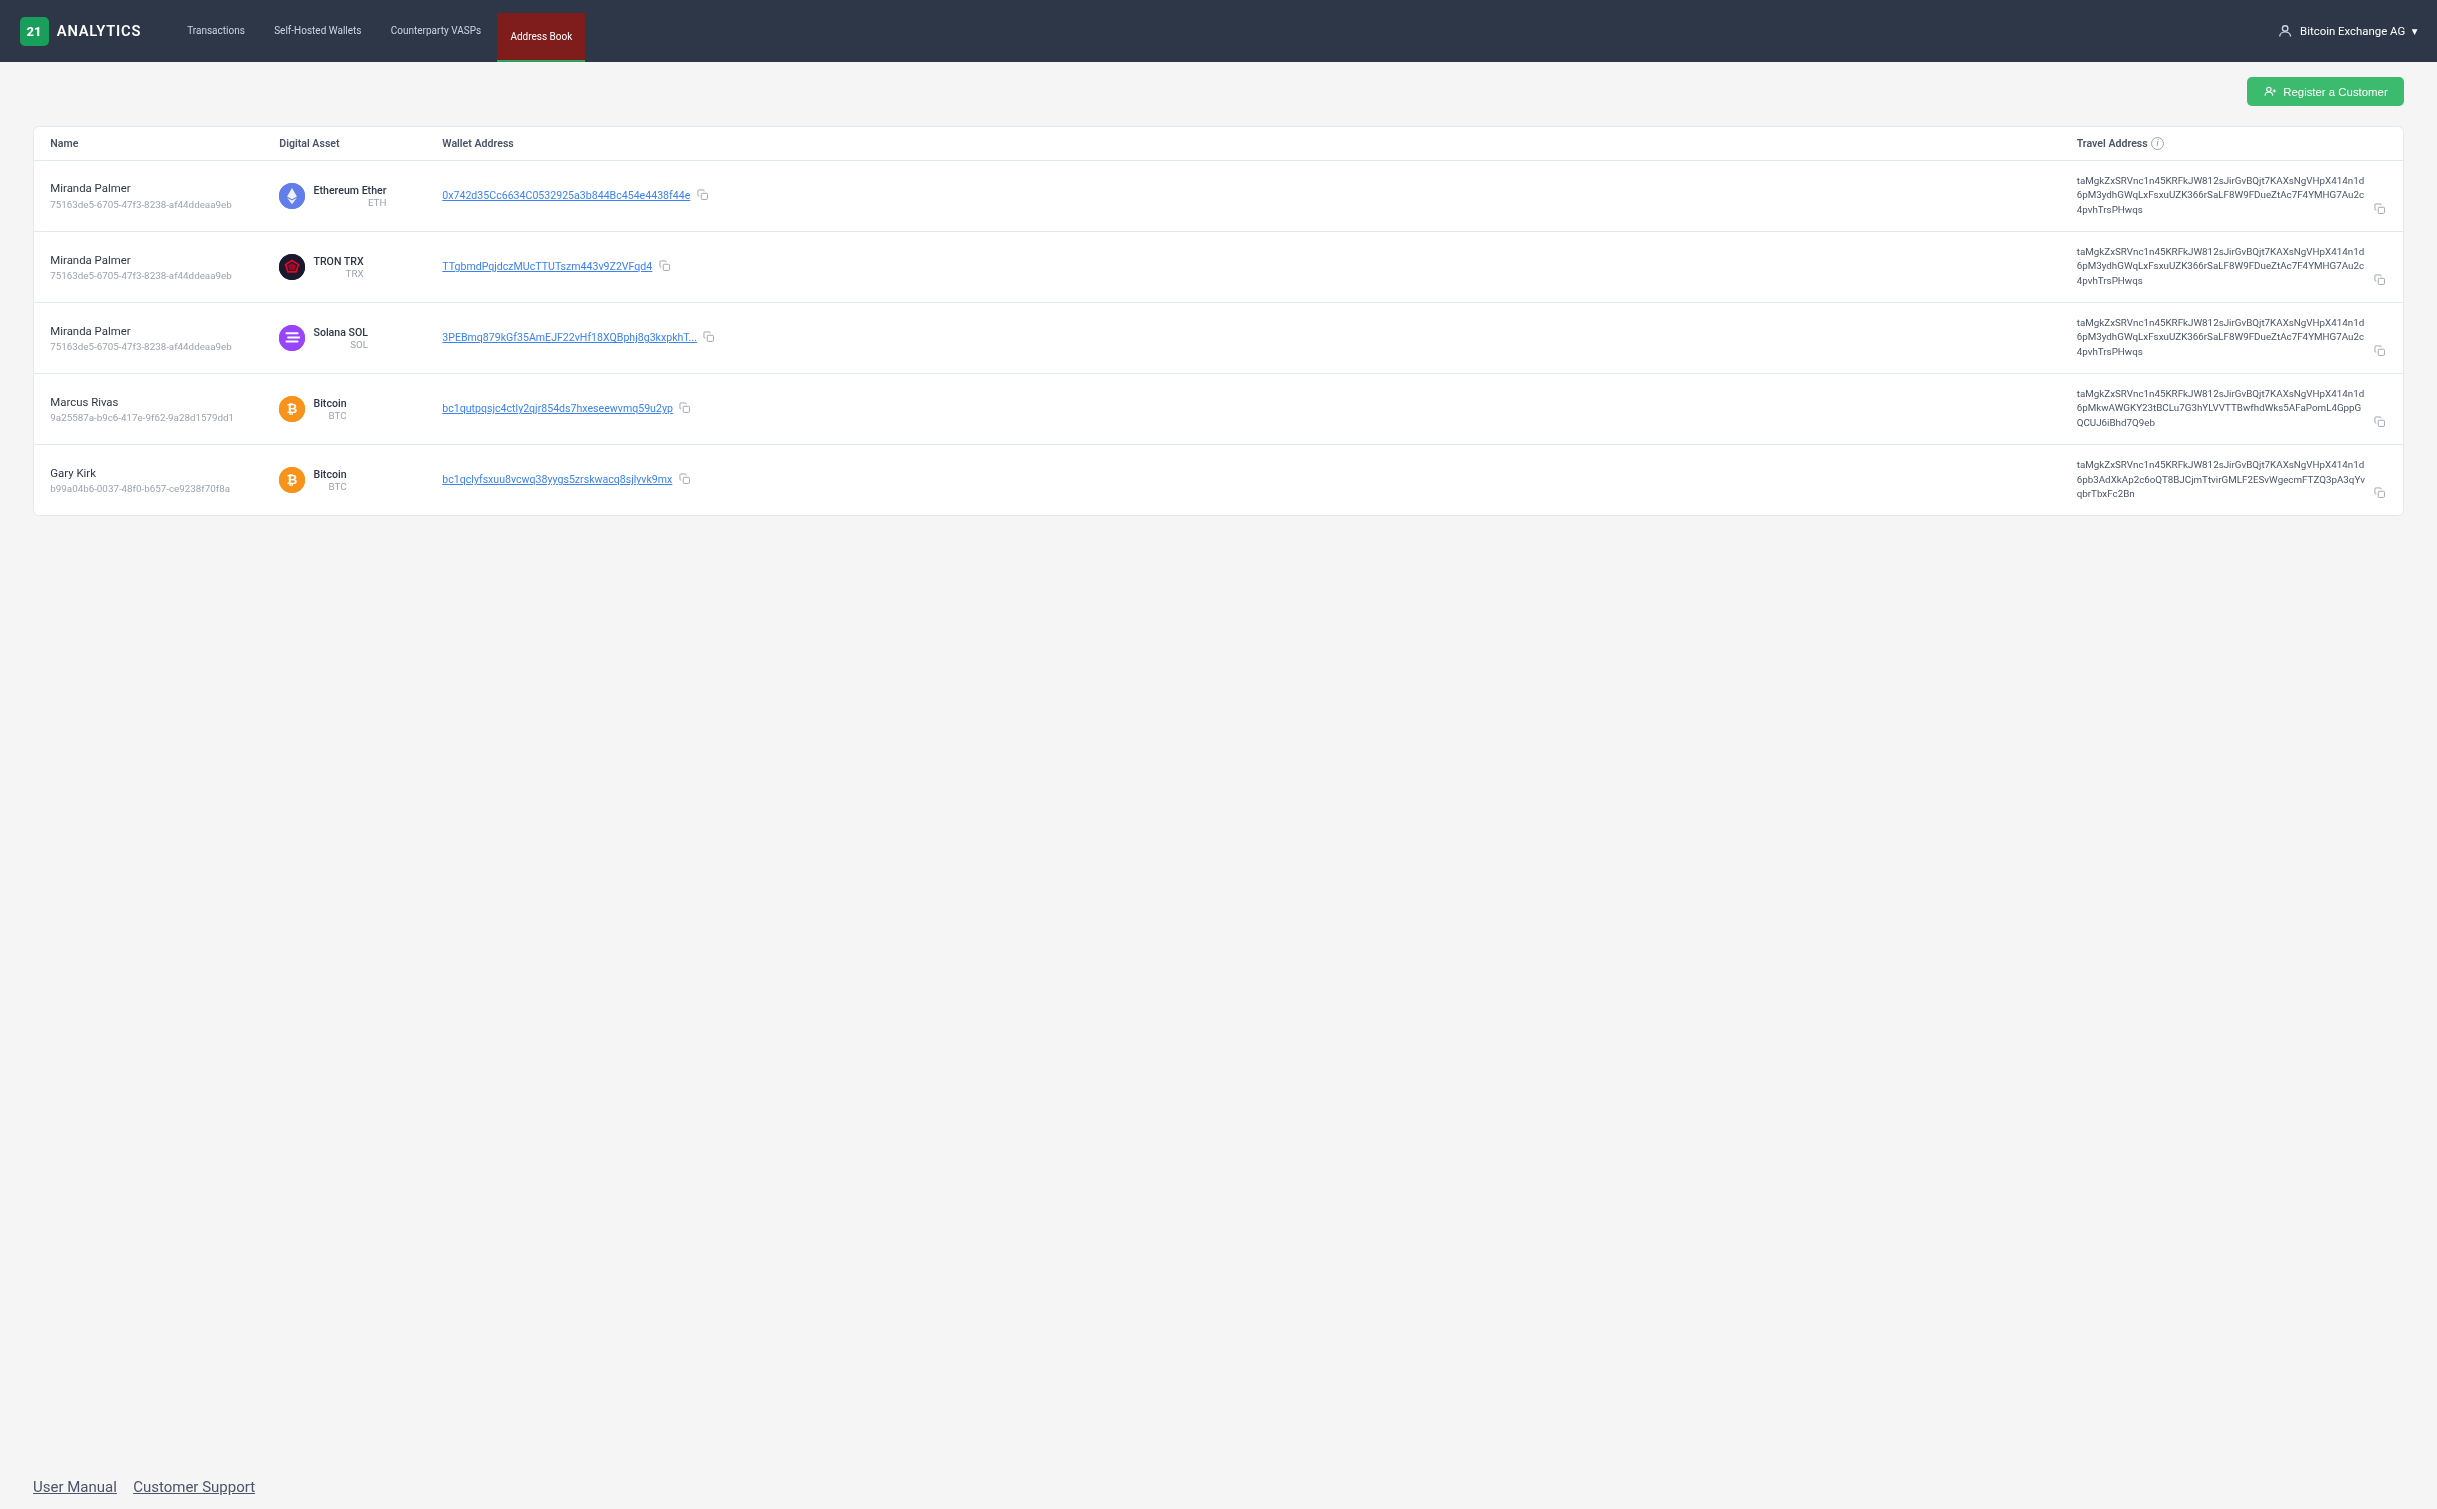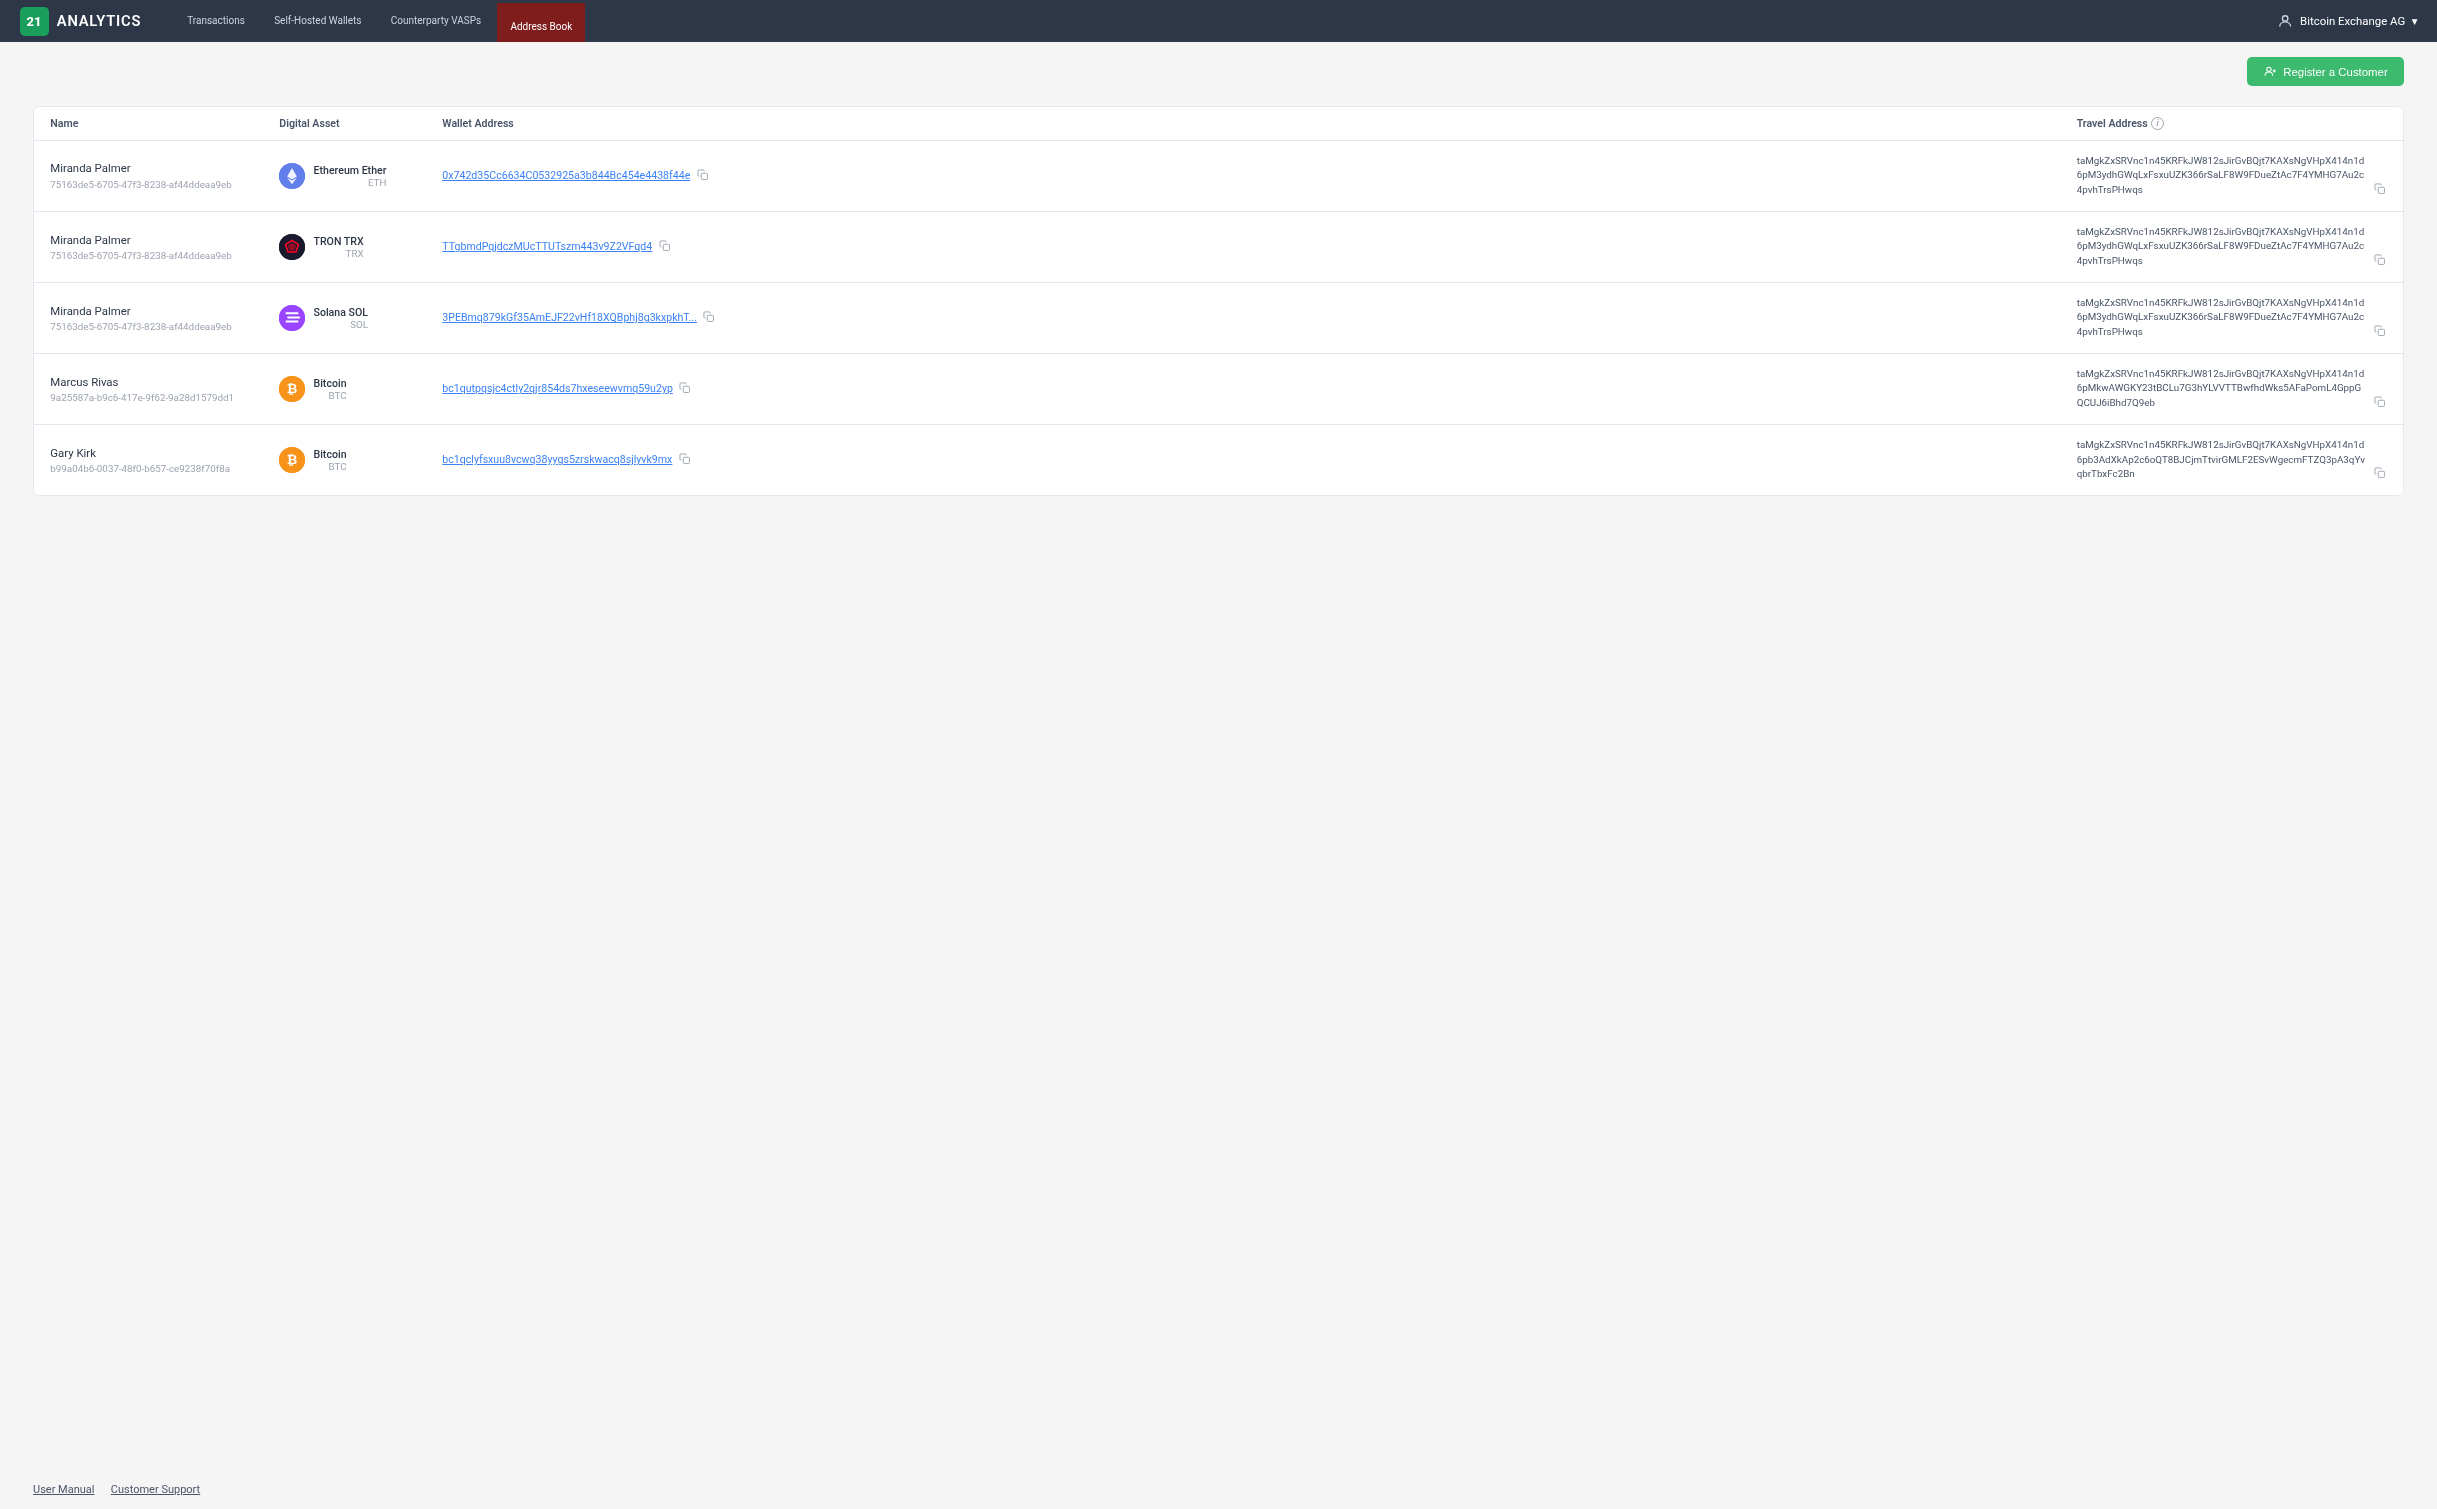--- a/index.html
+++ b/index.html
@@ -4,21 +4,21 @@
   <style>
     * { box-sizing: border-box; margin: 0; padding: 0; }
     body { font-family: -apple-system, BlinkMacSystemFont, 'Segoe UI', Roboto, sans-serif; background: #f5f5f5; min-height: 100vh; display: flex; flex-direction: column; }
 
     
     .navbar {
       background: #2d3748;
       display: flex;
       align-items: center;
       padding: 0 19.6px;
-      height: 42px;
+      height: 62px;
       flex-shrink: 0;
     }
     .navbar-logo {
       display: flex;
       align-items: center;
       gap: 8.2px;
       margin-right: 33px;
     }
     .logo-box {
       background: #1a9e5c;
@@ -203,21 +203,21 @@
     }
 
     
     .footer {
       padding: 13px 33px;
       display: flex;
       gap: 16.3px;
       background: #f5f5f5;
     }
     .footer-link {
-      font-size: 11px;
+      font-size: 15px;
       color: #4a5568;
       text-decoration: underline;
       cursor: pointer;
     }
 
     
     .info-icon {
       display: inline-flex;
       align-items: center;
       justify-content: center;

